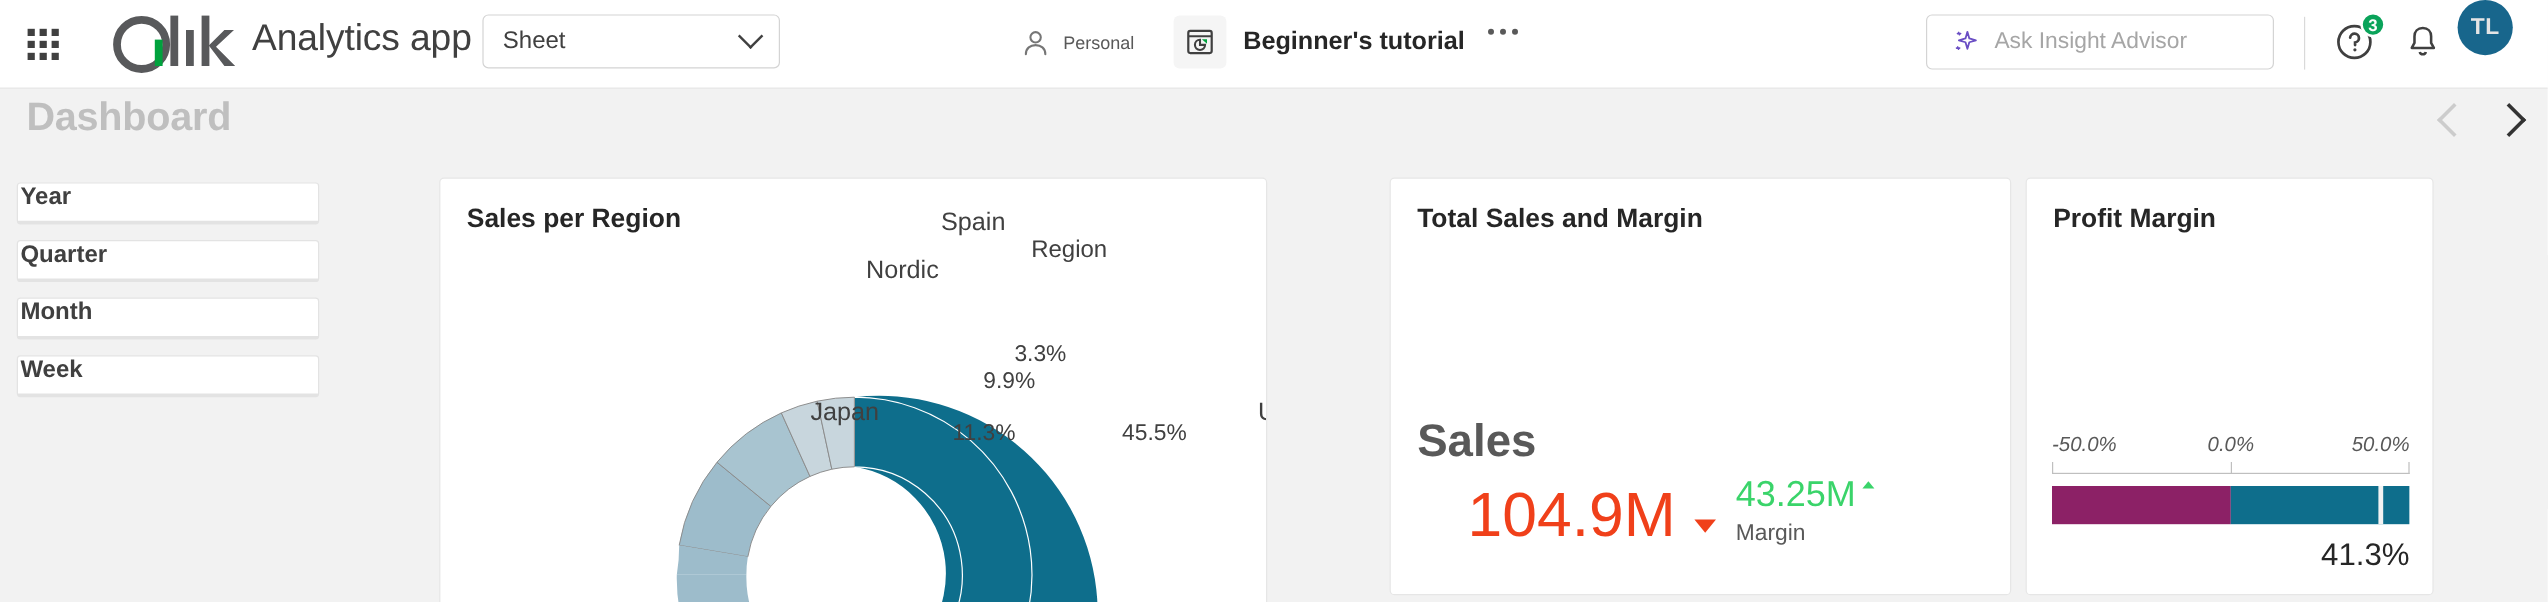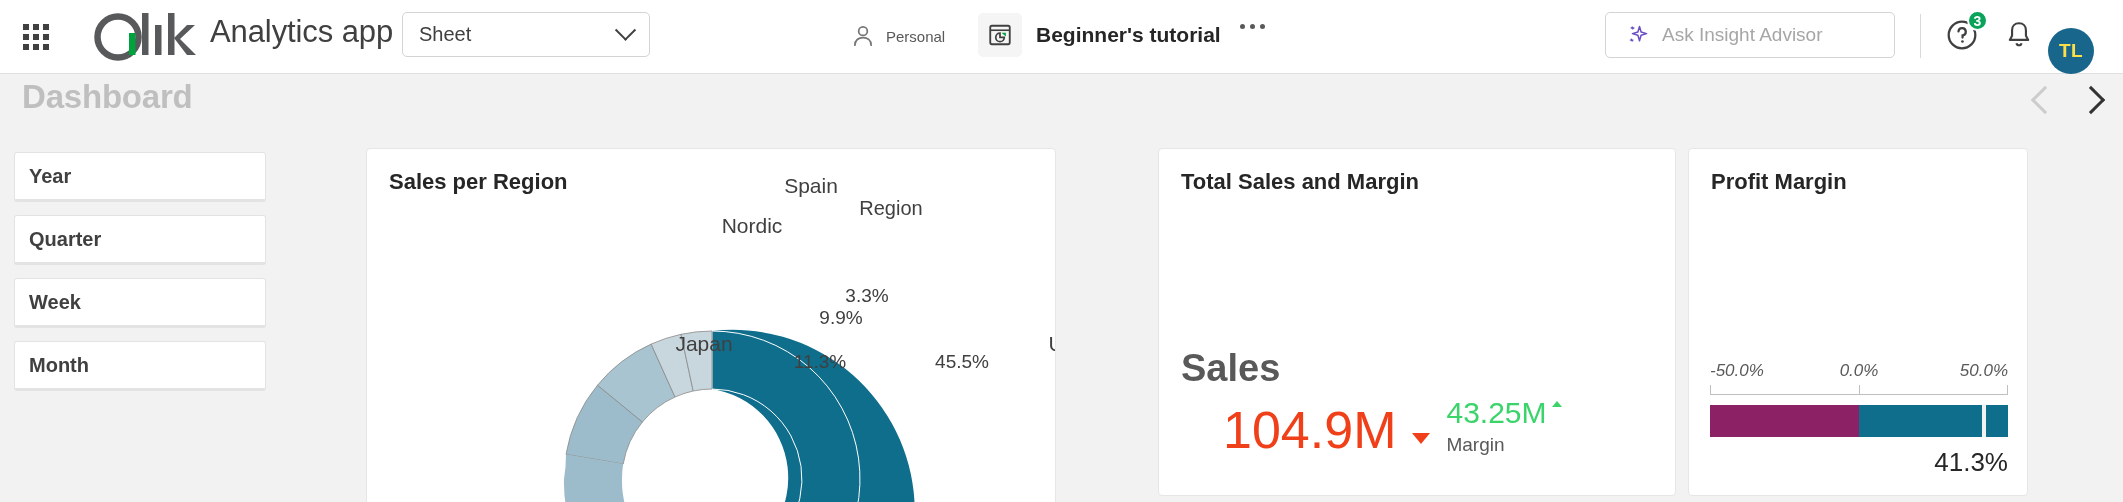--- a/index.html
+++ b/index.html
@@ -109,23 +109,23 @@
     min-width: 21px; height: 21px; border-radius: 11px;
     background: #0aa35a; color: #fff;
     font-size: 14px; font-weight: 700;
     display: flex; align-items: center; justify-content: center;
     padding: 0 4px;
     border: 2px solid #fff;
   }
   .bell-wrap { position: absolute; left: 2003px; top: 19px; cursor: pointer; }
 
   .avatar {
-    position: absolute; left: 2048px; top: 28px;
+    position: absolute; left: 2048px; top: 0;
     width: 46px; height: 46px; border-radius: 50%;
-    background: #18668c; color: #fde047;
+    background: #18668c; color: #e5e5e5;
     font-size: 19px; font-weight: 700;
     display: flex; align-items: center; justify-content: center;
     letter-spacing: 0.5px;
     cursor: pointer;
   }
 
   
   .sheetbar {
     position: absolute; top: 74px; left: 0;
     width: 2123px; height: 66px;
@@ -147,28 +147,28 @@
   
   .canvas {
     position: absolute; top: 140px; left: 0;
     width: 2123px; height: 362px;
     background: #f2f2f2;
   }
 
   
   .filter-pane { position: absolute; left: 14px; top: 12px; width: 252px; }
   .filter-item {
-    width: 252px; height: 50px;
+    width: 252px; height: 35px;
     background: #ffffff;
     border: 1px solid #e3e3e3;
     border-bottom: 3px solid #e3e3e3;
     border-radius: 3px;
     margin-bottom: 13px;
-    display: flex; align-items: center;
-    padding: 0 14px;
+    display: flex; 
+    padding: 0 2px;
     cursor: pointer;
   }
   .filter-item span { font-size: 20px; color: #404040; font-weight: 600; }
 
   
   .card {
     position: absolute;
     background: #ffffff;
     border: 1px solid #e6e6e6;
     border-radius: 4px;
@@ -340,24 +340,24 @@
 <div class="canvas">
 
   <div class="filter-pane">
     <div class="filter-item">
       <span>Year</span>
     </div>
     <div class="filter-item">
       <span>Quarter</span>
     </div>
     <div class="filter-item">
+      <span>Month</span>
+    </div>
+    <div class="filter-item">
       <span>Week</span>
-    </div>
-    <div class="filter-item">
-      <span>Month</span>
     </div>
   </div>
 
   <div class="card" id="card-region">
     <div class="card-title">Sales per Region</div>
 
     <div class="donut-wrap">
       <div class="donut-legend-title" style="left:524px;top:48px;">Region</div>
 
       <svg width="690" height="360" viewBox="0 0 690 360" style="position:absolute;left:0;top:0;">

